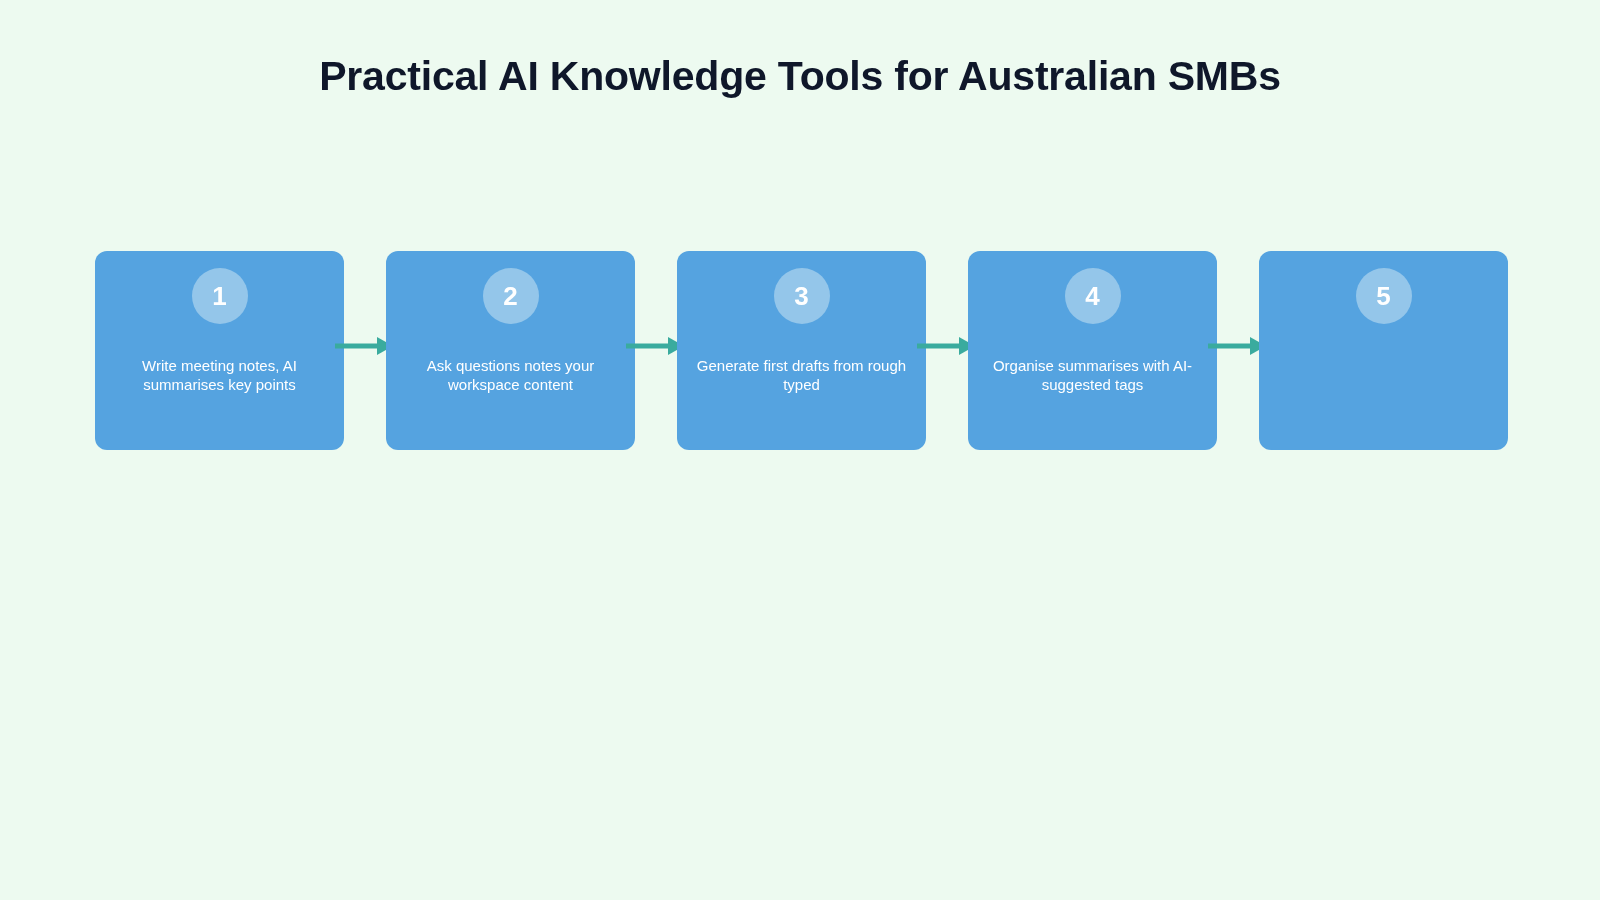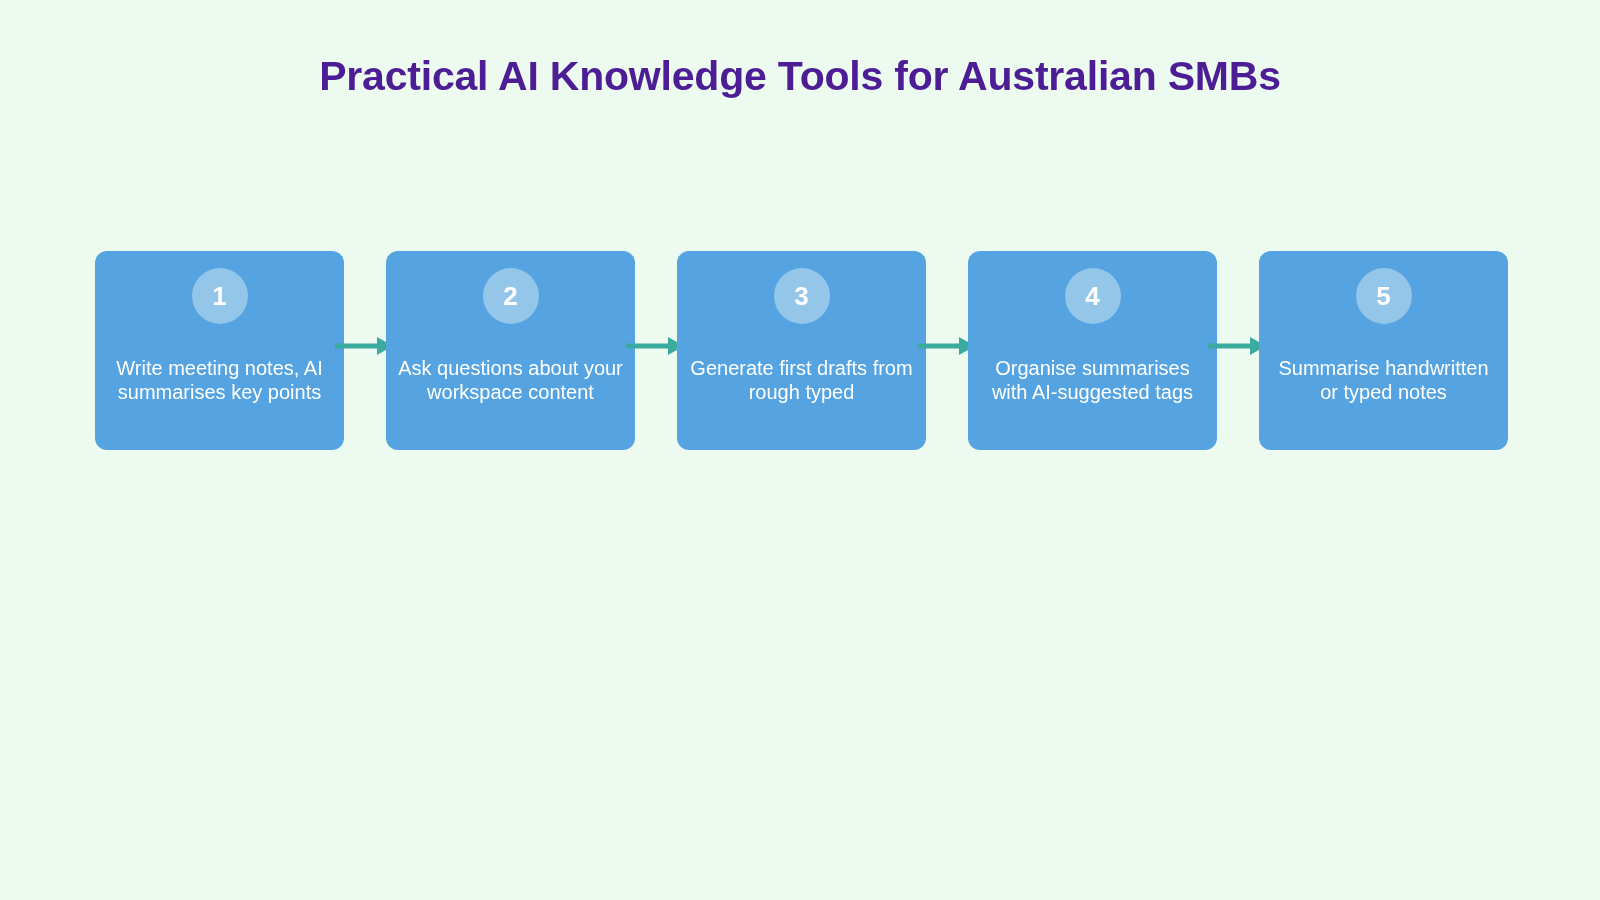--- a/index.html
+++ b/index.html
@@ -23,21 +23,21 @@
 
   
   .title {
     position: absolute;
     left: 0;
     top: 52px;
     width: 1600px;
     text-align: center;
     font-size: 41px;
     font-weight: bold;
-    color: #4c1d95;
+    color: #0f172a;
     letter-spacing: -0.2px;
     line-height: 1.2;
     white-space: nowrap;
   }
 
   
   .flow {
     position: absolute;
     left: 95px;
     top: 251px;
@@ -87,22 +87,22 @@
     color: #ffffff;
     line-height: 1;
   }
 
   .card-text {
     position: absolute;
     top: 105px;
     left: 12px;
     width: 225px;
     text-align: center;
-    font-size: 20px;
-    line-height: 24px;
+    font-size: 15px;
+    line-height: 19px;
     color: #ffffff;
     font-weight: normal;
   }
 
   
   .connector {
     position: relative;
     flex: 0 0 42px;
     width: 42px;
     height: 199px;
@@ -140,21 +140,21 @@
         <line x1="0" y1="13" x2="44" y2="13" stroke="#3aab9e" stroke-width="5"></line>
         <polygon points="42,4 58,13 42,22" fill="#3aab9e"></polygon>
       </svg>
     </div>
 
     <div class="step-wrap">
       <div class="card">
         <div class="num-circle">
           <span class="num">2</span>
         </div>
-        <div class="card-text">Ask questions about your workspace content</div>
+        <div class="card-text">Ask questions notes your workspace content</div>
       </div>
     </div>
 
     <div class="connector">
       <svg viewBox="0 0 60 26" xmlns="http://www.w3.org/2000/svg">
         <line x1="0" y1="13" x2="44" y2="13" stroke="#3aab9e" stroke-width="5"></line>
         <polygon points="42,4 58,13 42,22" fill="#3aab9e"></polygon>
       </svg>
     </div>
 
@@ -188,18 +188,17 @@
         <line x1="0" y1="13" x2="44" y2="13" stroke="#3aab9e" stroke-width="5"></line>
         <polygon points="42,4 58,13 42,22" fill="#3aab9e"></polygon>
       </svg>
     </div>
 
     <div class="step-wrap">
       <div class="card">
         <div class="num-circle">
           <span class="num">5</span>
         </div>
-        <div class="card-text">Summarise handwritten or typed notes</div>
       </div>
     </div>
 
   </div>
 </div>
 
 </body></html>

